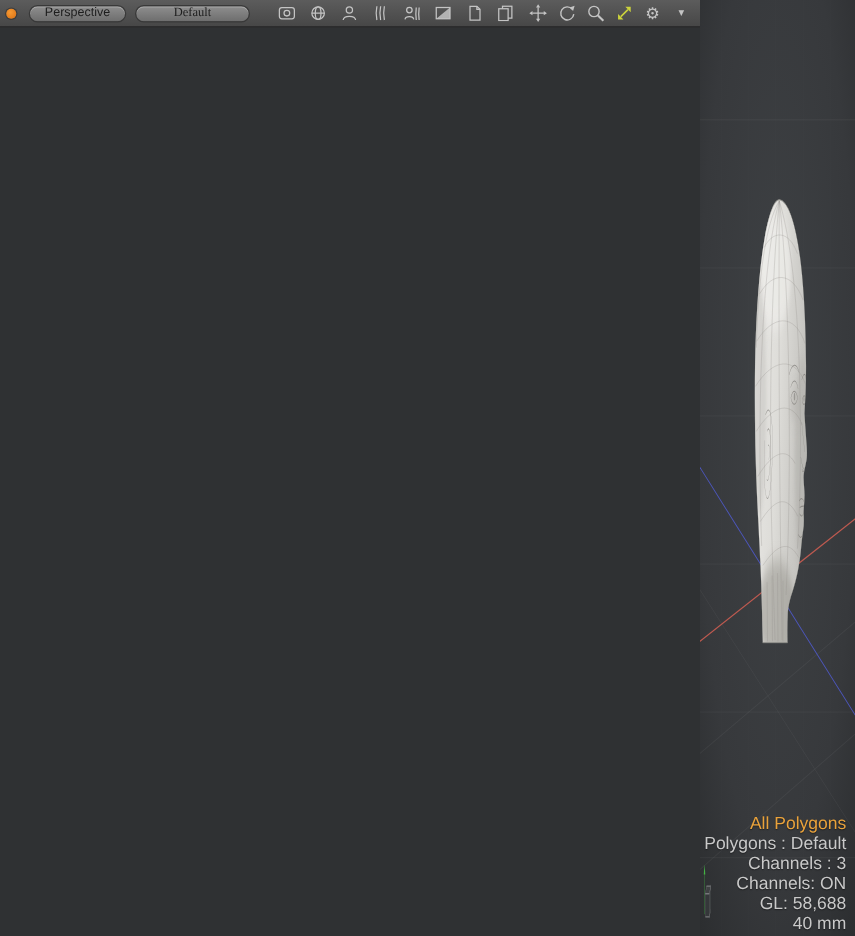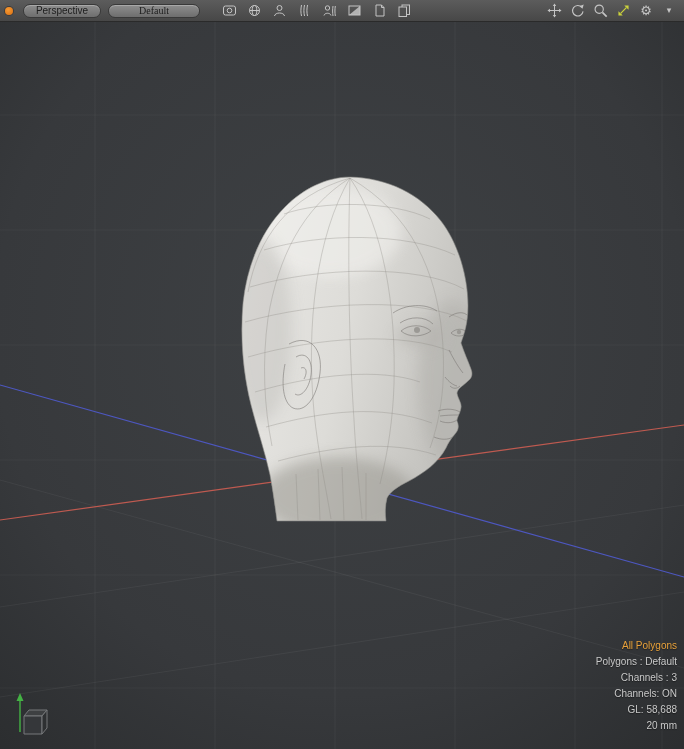--- a/index.html
+++ b/index.html
@@ -1,17 +1,17 @@
 <!DOCTYPE html>
 <html><head>
 <meta charset="utf-8">
 <style>
   * { margin:0; padding:0; box-sizing:border-box; }
   html,body { width:684px; height:749px; overflow:hidden; background:#2f3133; }
-  .app { width:684px; height:749px; display:flex; flex-direction:column;
+  .app { width:684px; height:749px; display:flex; flex-direction:row;
          font-family:"Liberation Sans", sans-serif; }
 
   
   .toolbar { height:22px; flex:0 0 22px; background:linear-gradient(#5c5c5c,#474747);
              border-bottom:1px solid #2a2a2a; display:flex; align-items:center;
              padding:0 5px; gap:5px; }
   .vp-dot { width:8px; height:8px; border-radius:50%;
             background:radial-gradient(circle at 40% 35%, #f79a33, #d96f12);
             box-shadow:0 0 0 1px #3c3c3c; margin-right:5px; flex:0 0 auto; }
   .pill { height:14px; border:1px solid #393939; border-radius:8px;
@@ -29,22 +29,22 @@
   .ticon.yellow { color:#ccd33c; }
   .glyph { font-size:13px; line-height:15px; }
   .glyph.small { font-size:9px; }
   .spacer { flex:1; }
 
   
   .viewport { position:relative; flex:1; overflow:hidden;
               box-shadow:inset 0 0 70px rgba(0,0,0,0.28); }
   .scene { position:absolute; left:0; top:0; width:100%; height:100%; }
 
-  .vp-info { position:absolute; right:7px; bottom:15px; text-align:right;
-             font-size:10px; line-height:16px; color:#c9c9c9;
+  .vp-info { position:absolute; right:7px; bottom:3px; text-align:right;
+             font-size:14px; line-height:16px; color:#c9c9c9;
              text-shadow:0 1px 1px rgba(0,0,0,0.45); }
   .vp-info .orange { color:#e9a23b; }
 </style>
 </head>
 <body>
 
 <div class="app">
 
   <div class="toolbar">
     <span class="vp-dot"></span>
@@ -252,16 +252,16 @@
         </g>
       </g>
     </svg>
 
     <div class="vp-info">
       <div class="orange">All Polygons</div>
       <div>Polygons : Default</div>
       <div>Channels : 3</div>
       <div>Channels: ON</div>
       <div>GL: 58,688</div>
-      <div>20 mm</div>
+      <div>40 mm</div>
     </div>
   </div>
 </div>
 
 </body></html>

